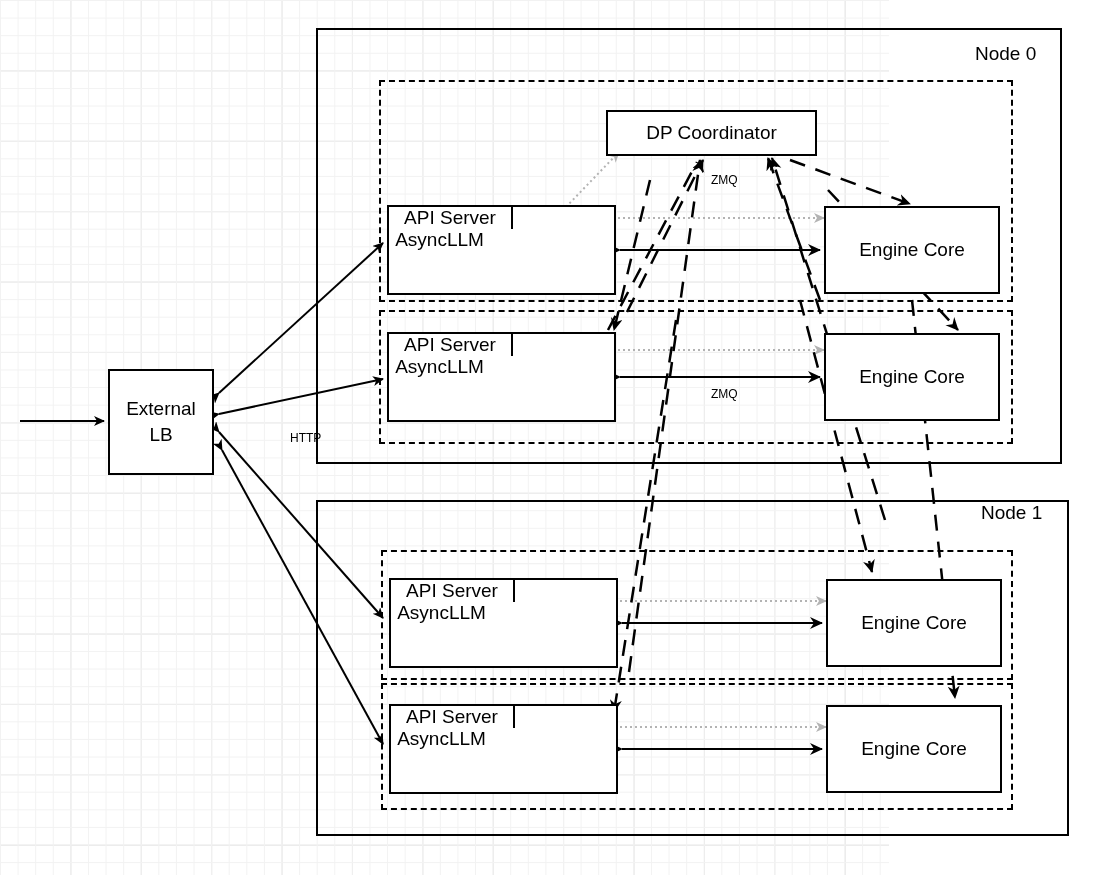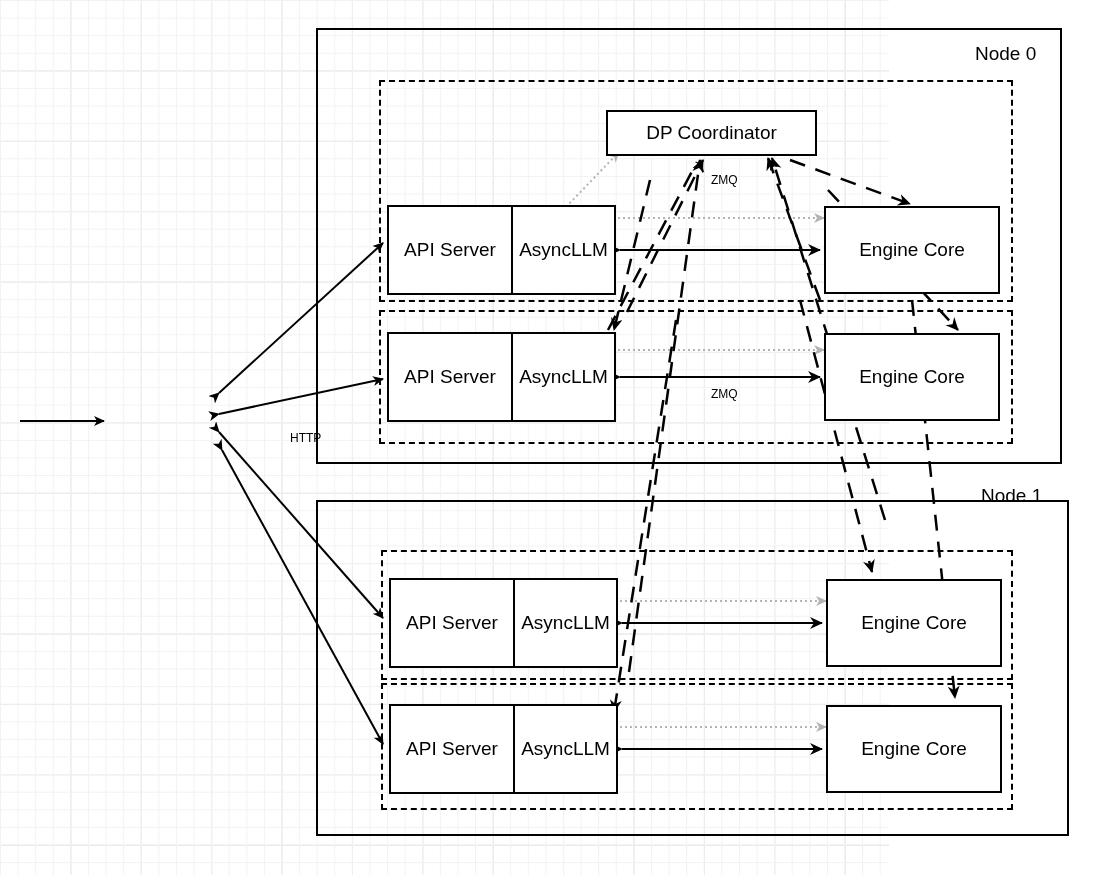--- a/index.html
+++ b/index.html
@@ -40,21 +40,21 @@
     position:absolute;
     border:2px dashed #000;
     background:transparent;
     box-sizing:border-box;
   }
   .unit{
     position:absolute;
     border:2px solid #000;
     background:#ffffff;
     box-sizing:border-box;
-    display:flex;flex-direction:row;
+    display:flex;flex-direction:column;
   }
   .unit .half{
     flex:0 0 auto;
     display:flex;align-items:center;justify-content:center;
     font-size:19px;color:#000;white-space:nowrap;
     box-sizing:border-box;
   }
   .unit .half.left{border-right:2px solid #000;}
   .plainbox{
     position:absolute;
@@ -192,31 +192,35 @@
 
   <div class="groupbox" style="left:379px;top:310px;width:634px;height:134px;"></div>
   <div class="unit" style="left:387px;top:332px;width:229px;height:90px;">
     <div class="half left" style="width:124px;">API Server</div>
     <div class="half" style="width:101px;">AsyncLLM</div>
   </div>
   <div class="plainbox" style="left:824px;top:333px;width:176px;height:88px;">Engine Core</div>
   <div class="edgelabel" style="left:711px;top:387px;">ZMQ</div>
 
   <div class="nodebox" style="left:316px;top:500px;width:753px;height:336px;"></div>
-  <div class="nodelabel" style="left:981px;top:485px;">Node 1</div>
+  <div class="nodelabel" style="left:981px;top:502px;">Node 1</div>
 
   <div class="groupbox" style="left:381px;top:550px;width:632px;height:130px;"></div>
   <div class="unit" style="left:389px;top:578px;width:229px;height:90px;">
     <div class="half left" style="width:124px;">API Server</div>
     <div class="half" style="width:101px;">AsyncLLM</div>
   </div>
   <div class="plainbox" style="left:826px;top:579px;width:176px;height:88px;">Engine Core</div>
 
   <div class="groupbox" style="left:381px;top:683px;width:632px;height:127px;"></div>
   <div class="unit" style="left:389px;top:704px;width:229px;height:90px;">
     <div class="half left" style="width:124px;">API Server</div>
     <div class="half" style="width:101px;">AsyncLLM</div>
   </div>
   <div class="plainbox" style="left:826px;top:705px;width:176px;height:88px;">Engine Core</div>
 
+  <div class="plainbox" style="left:108px;top:369px;width:106px;height:106px;flex-direction:column;">
+    <span>External</span>
+    <span>LB</span>
+  </div>
   <div class="edgelabel" style="left:246px;top:431px;margin-left:44px;">HTTP</div>
 
 </div>
 
 </body></html>

